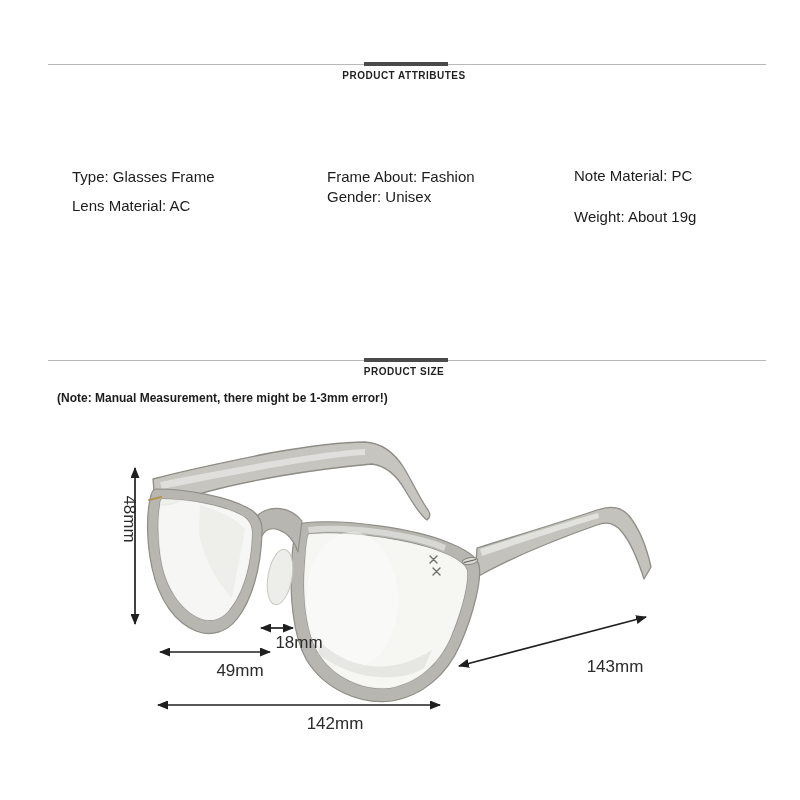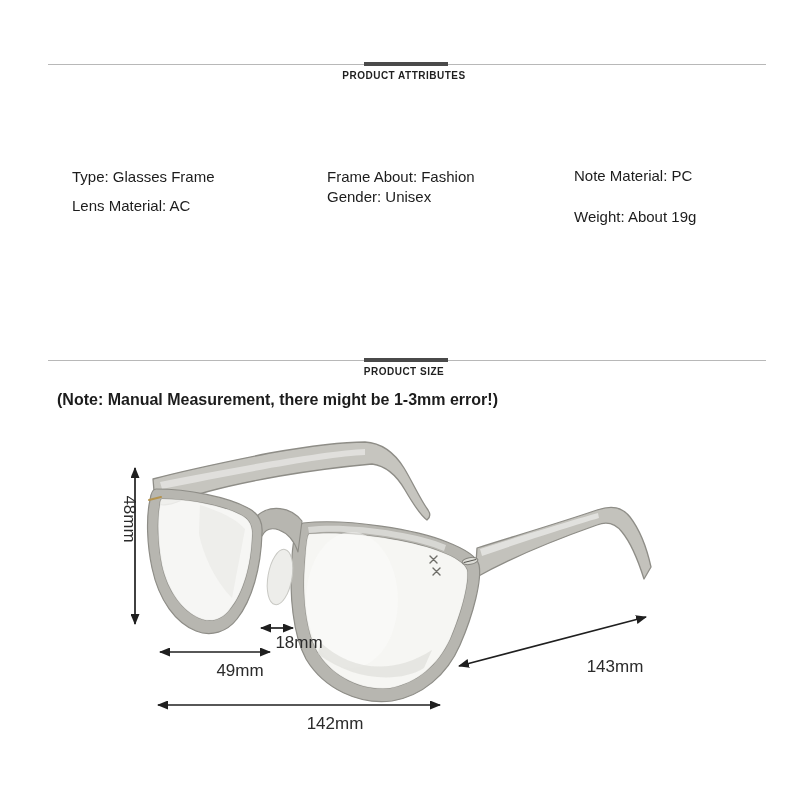--- a/index.html
+++ b/index.html
@@ -9,21 +9,21 @@
   }
   
   .rule{position:absolute;left:48px;width:718px;height:0;border-top:1px solid #b8b8b8;}
   .rule-bold{position:absolute;left:364px;width:84px;height:4px;background:#4a4a4a;}
   .sec-title{
     position:absolute;left:4px;width:800px;text-align:center;
     font-size:10px;font-weight:bold;letter-spacing:.5px;color:#1f1f1f;
   }
   
   .attr{position:absolute;font-size:15px;color:#1c1c1c;white-space:nowrap;}
-  .note{position:absolute;left:57px;top:391px;font-size:16px;font-weight:bold;color:#1c1c1c;white-space:nowrap;}
+  .note{position:absolute;left:57px;top:391px;font-size:12px;font-weight:bold;color:#1c1c1c;white-space:nowrap;}
   
   #diagram{position:absolute;left:0;top:0;width:800px;height:800px;}
   text.dim{font-family:"Liberation Sans",sans-serif;font-size:17px;fill:#2b2b2b;}
 </style>
 </head>
 <body>
 
 <div id="canvas">
 
   <div class="rule" style="top:64px;"></div>

